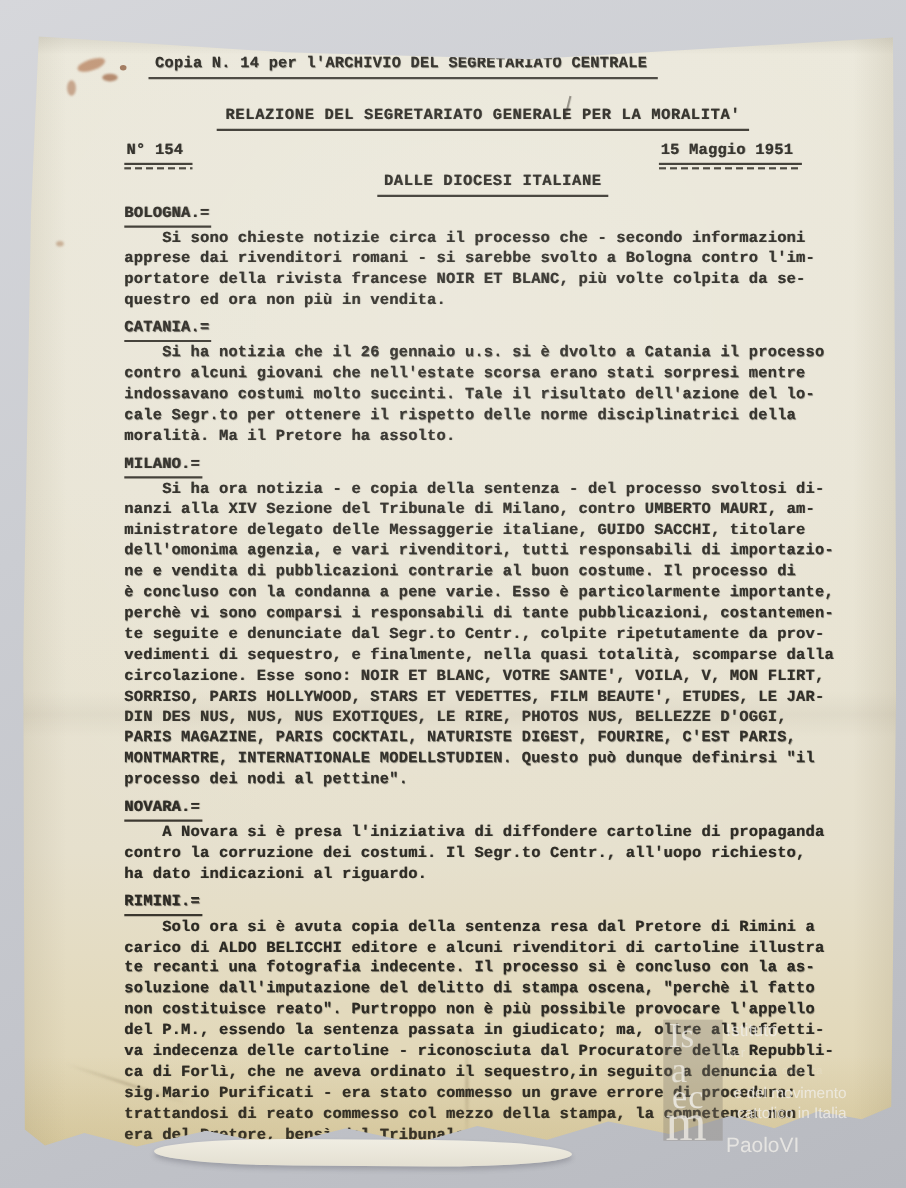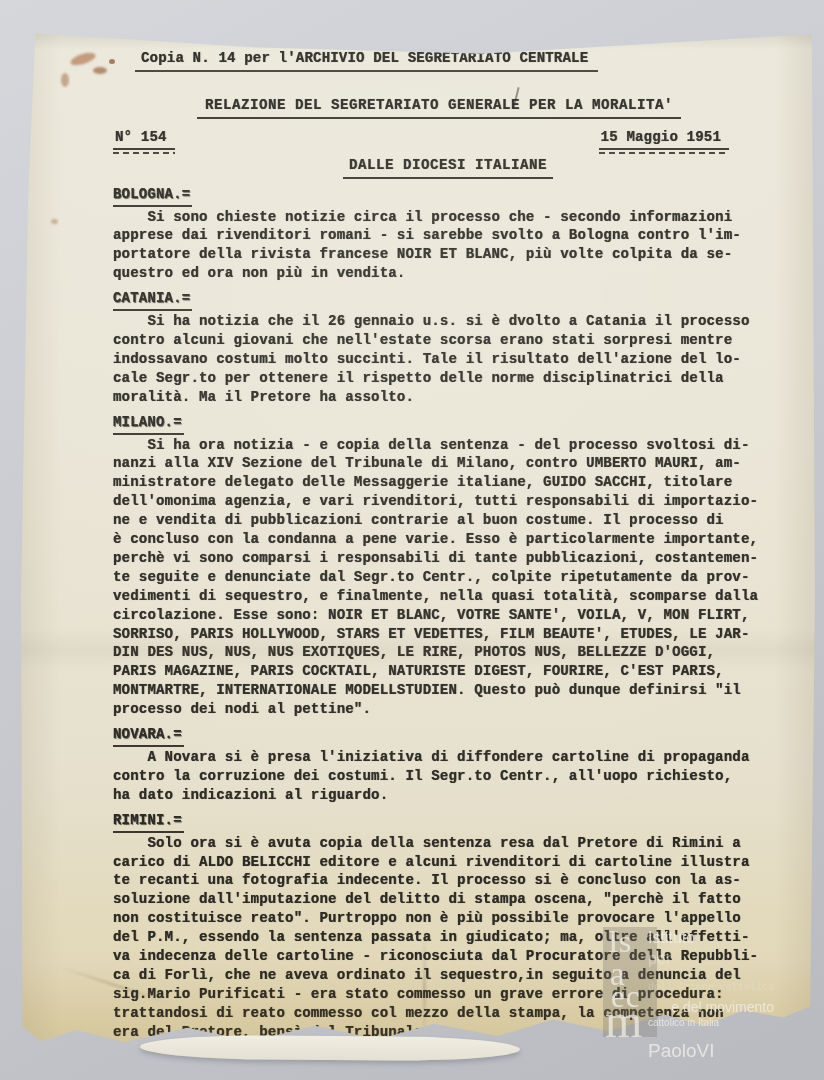--- a/index.html
+++ b/index.html
@@ -83,27 +83,27 @@
   
   .watermark{position:absolute;left:600px;top:925px;width:218px;height:118px;pointer-events:none;
     font-family:"Liberation Sans",sans-serif;}
   .wm-band{position:absolute;left:3px;top:2px;width:54px;height:110px;background:rgba(125,118,105,0.32);}
   .wm-letter{position:absolute;font-family:"Liberation Serif","DejaVu Serif",serif;
     color:rgba(238,236,230,0.78);line-height:1;}
   .wm-is{left:8px;top:0px;font-size:32px;}
   .wm-a{left:10px;top:33px;font-size:33px;}
   .wm-ec{left:11px;top:56px;font-size:31px;letter-spacing:1px;color:rgba(238,236,230,0.85);}
   .wm-m{left:5px;top:72px;font-size:48px;}
-  .wm-text{position:absolute;left:48px;top:4px;color:rgba(240,238,232,0.8);}
+  .wm-text{position:absolute;left:60px;top:4px;color:rgba(240,238,232,0.8);}
   .wm-text div{white-space:nowrap;}
   .wm-l1{font-size:16px;}
-  .wm-l2{font-size:16px;opacity:0.55;margin-top:3px;}
-  .wm-l3{font-size:10px;opacity:0.3;margin-top:14px;font-family:Liberation Mono, monospace;}
+  .wm-l2{font-size:12px;opacity:0.55;margin-top:3px;}
+  .wm-l3{font-size:10px;opacity:0.3;margin-top:4px;}
   .wm-l4{font-size:14px;margin-top:6px;text-align:right;}
-  .wm-l5{font-size:10px;margin-top:2px;}
+  .wm-l5{font-size:14px;margin-top:2px;margin-left:10px;}
   .wm-l6{font-size:19px;margin-top:12px;}
 </style>
 </head>
 <body>
 
 <div class="paper">
   <div class="stain s1"></div>
   <div class="stain s2"></div>
   <div class="stain s3"></div>
   <div class="stain s4"></div>

